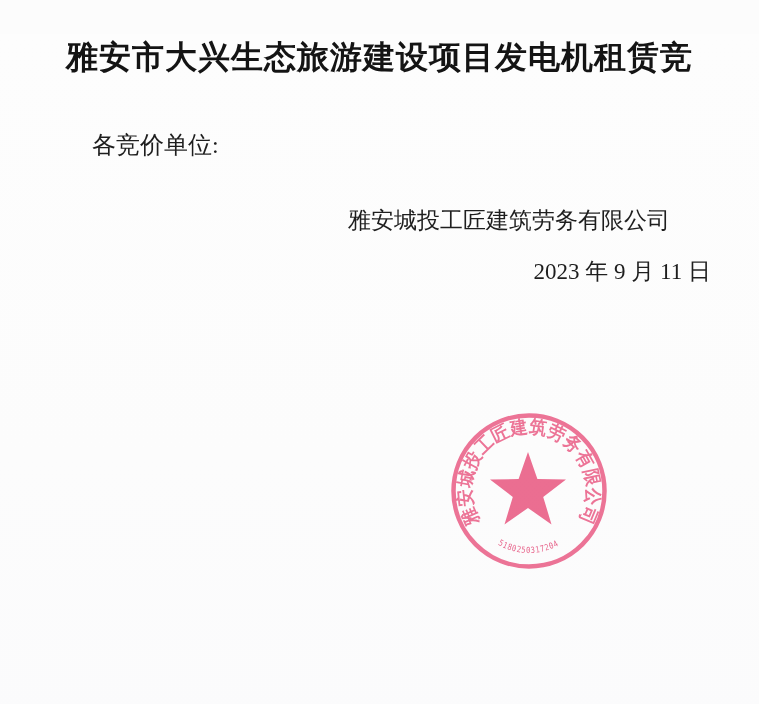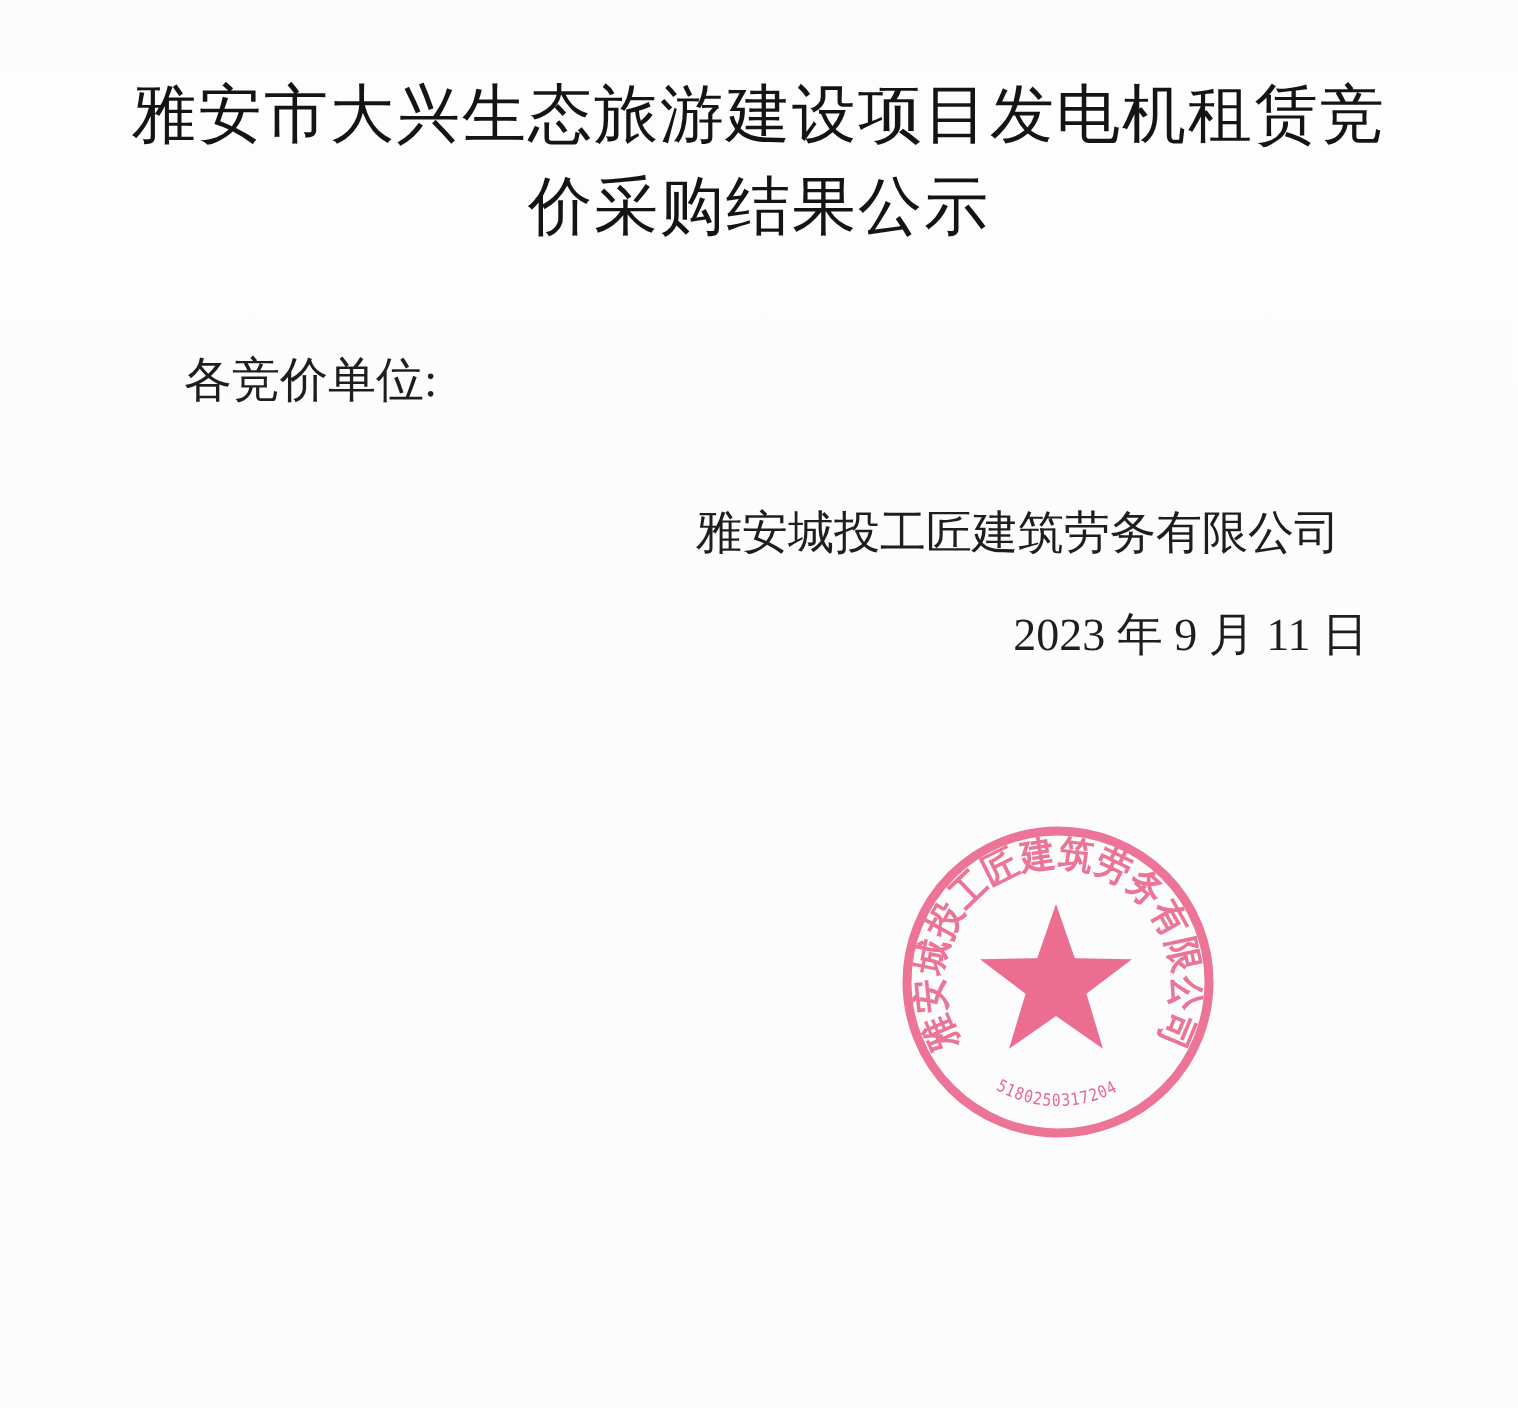--- a/index.html
+++ b/index.html
@@ -14,21 +14,21 @@
     position: relative;
     width: 759px;
     height: 704px;
     background: linear-gradient(180deg, #fdfdfd 0%, #fcfcfc 60%, #fbfbfc 100%);
   }
   .title-block {
     margin: 34px auto 0;
     width: 640px;
     text-align: center;
     font-family: "Liberation Sans", "DejaVu Sans", sans-serif;
-    font-weight: 400;
+    font-weight: 700;
     font-size: 32px;
     line-height: 46px;
     color: #141414;
     letter-spacing: 1px;
   }
   .title-line { display: block; }
   .body-block {
     margin: 44px 86px 0 92px; 
     font-size: 24px;
     line-height: 42px;
@@ -44,21 +44,21 @@
     font-size: 23px;
     color: #1e1e1e;
   }
   .sig-company {
     text-align: right;
     padding-right: 89px;
     line-height: 42px;
   }
   .sig-date {
     text-align: right;
-    padding-right: 75px;
+    padding-right: 48px;
     line-height: 40px;
     margin-top: 10px;
   }
   .stamp {
     position: absolute;
     left: 450px;
     top: 374px;
     width: 158px;
     height: 166px;
     mix-blend-mode: multiply;
@@ -78,21 +78,20 @@
     letter-spacing: 0.6px;
   }
 </style>
 </head>
 <body>
 
 <div class="page">
 
   <h1 class="title-block">
     <span class="title-line">雅安市大兴生态旅游建设项目发电机租赁竞</span>
-    <span class="title-line">价采购结果公示</span>
   </h1>
 
   <div class="body-block">
     <div class="salutation">各竞价单位:</div>
   </div>
 
   <div class="signature-block">
     <div class="sig-company">雅安城投工匠建筑劳务有限公司</div>
     <div class="sig-date">2023 年 9 月 11 日</div>
   </div>

